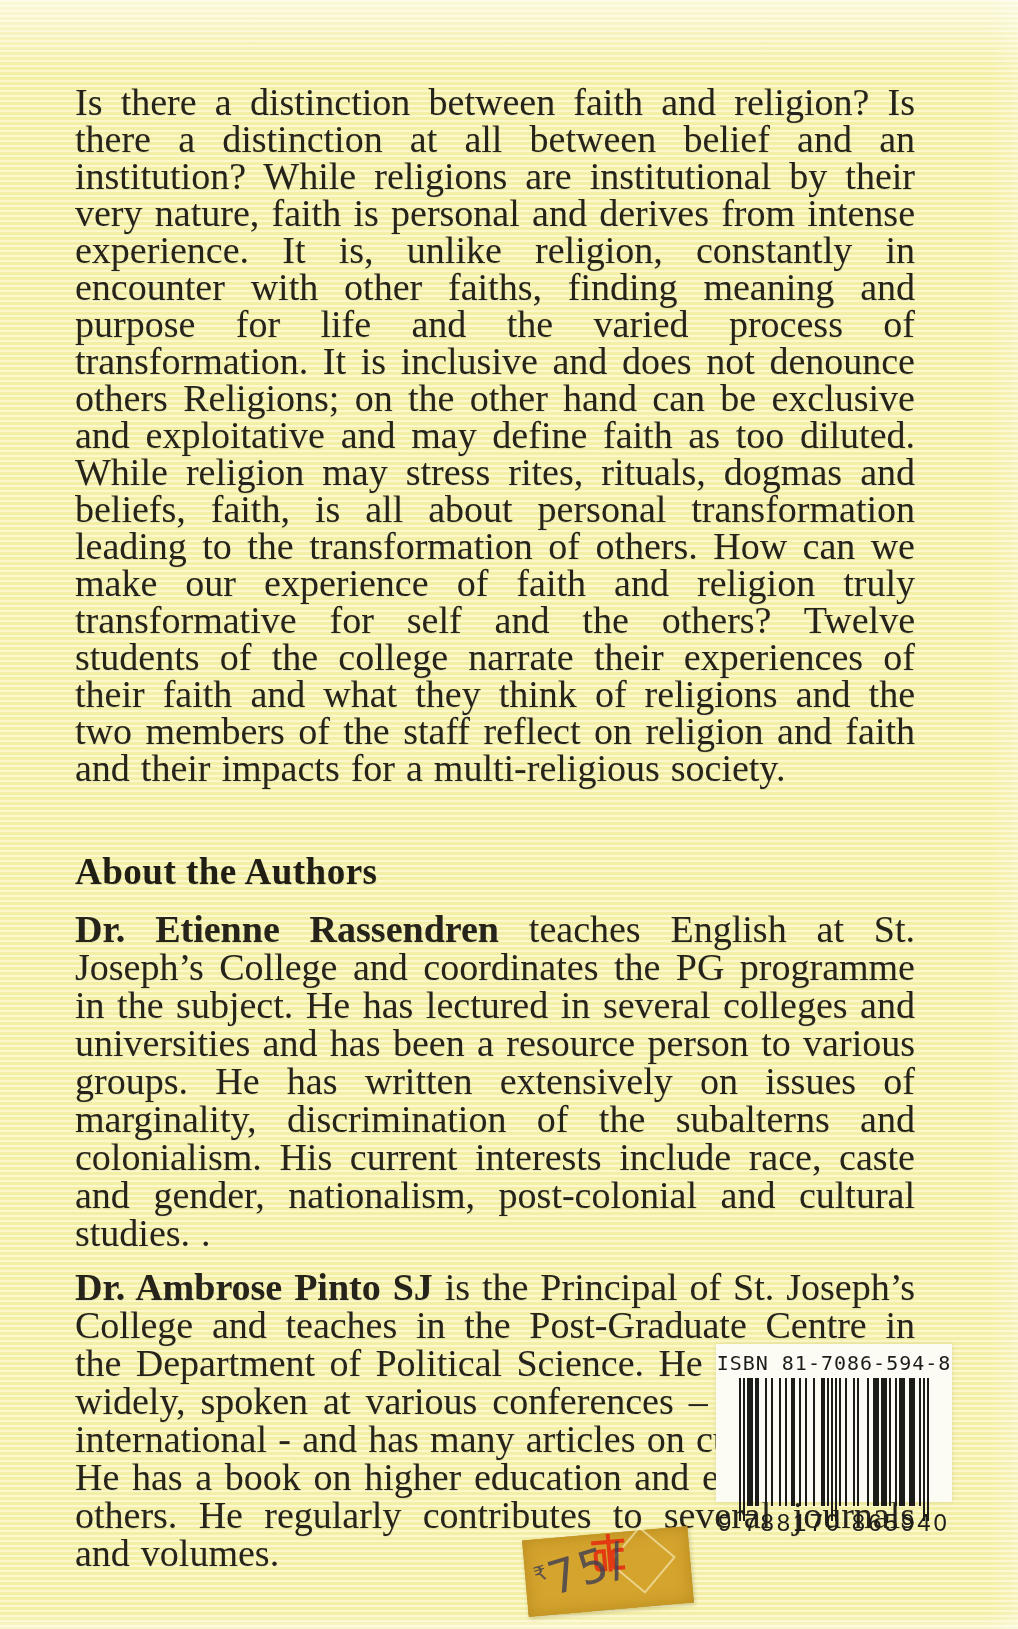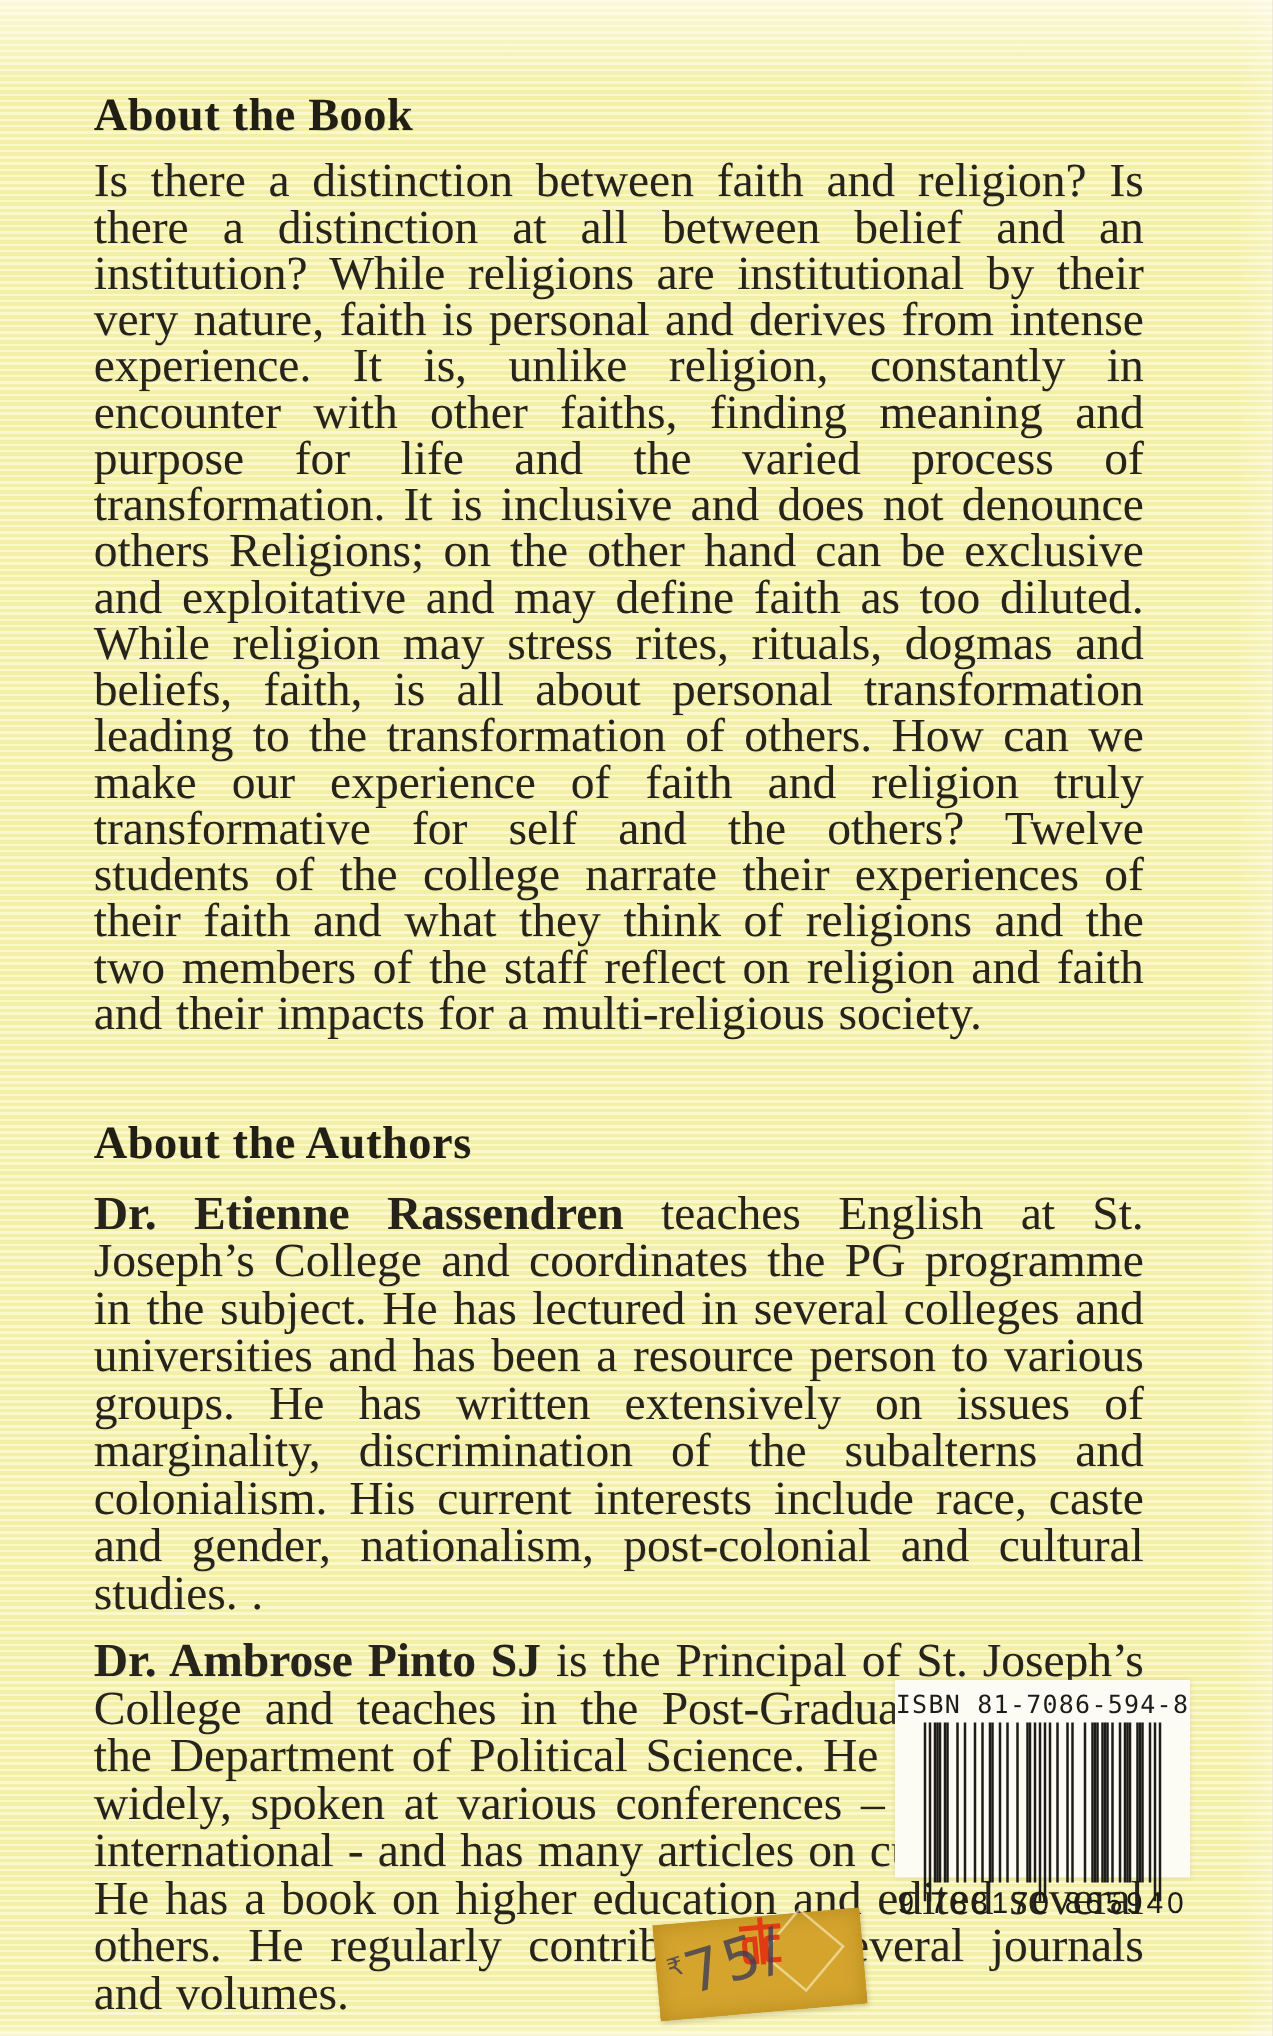--- a/index.html
+++ b/index.html
@@ -82,21 +82,20 @@
     letter-spacing:2px;
   }
   .sticker-price .cur{font-size:20px;vertical-align:18px;letter-spacing:0;}
 </style>
 </head>
 <body>
 
 <div class="page">
 
   <div class="content">
-    <h1 class="heading">About the Book</h1>
     <p class="body-par">Is there a distinction between faith and religion? Is there a distinction at all between belief and an institution? While religions are institutional by their very nature, faith is personal and derives from intense experience. It is, unlike religion, constantly in encounter with other faiths, finding meaning and purpose for life and the varied process of transformation. It is inclusive and does not denounce others Religions; on the other hand can be exclusive and exploitative and may define faith as too diluted. While religion may stress rites, rituals, dogmas and beliefs, faith, is all about personal transformation leading to the transformation of others. How can we make our experience of faith and religion truly transformative for self and the others? Twelve students of the college narrate their experiences of their faith and what they think of religions and the two members of the staff reflect on religion and faith and their impacts for a multi-religious society.</p>
 
     <h1 class="heading second">About the Authors</h1>
     <p class="body-par author-par"><span class="bold">Dr. Etienne Rassendren</span><span> teaches English at St. Joseph’s College and coordinates the PG programme in the subject. He has lectured in several colleges and universities and has been a resource person to various groups. He has written extensively on issues of marginality, discrimination of the subalterns and colonialism. His current interests include race, caste and gender, nationalism, post-colonial and cultural studies. .</span></p>
     <p class="body-par author-par"><span class="bold">Dr. Ambrose Pinto SJ</span><span> is the Principal of St. Joseph’s College and teaches in the Post-Graduate Centre in the Department of Political Science. He has travelled widely, spoken at various conferences – national and international - and has many articles on current issues. He has a book on higher education and edited several others. He regularly contributes to several journals and volumes.</span></p>
   </div>
 
   <div class="isbn-box">
     <div class="isbn-label">ISBN 81-7086-594-8</div>
     <div class="barcode">

